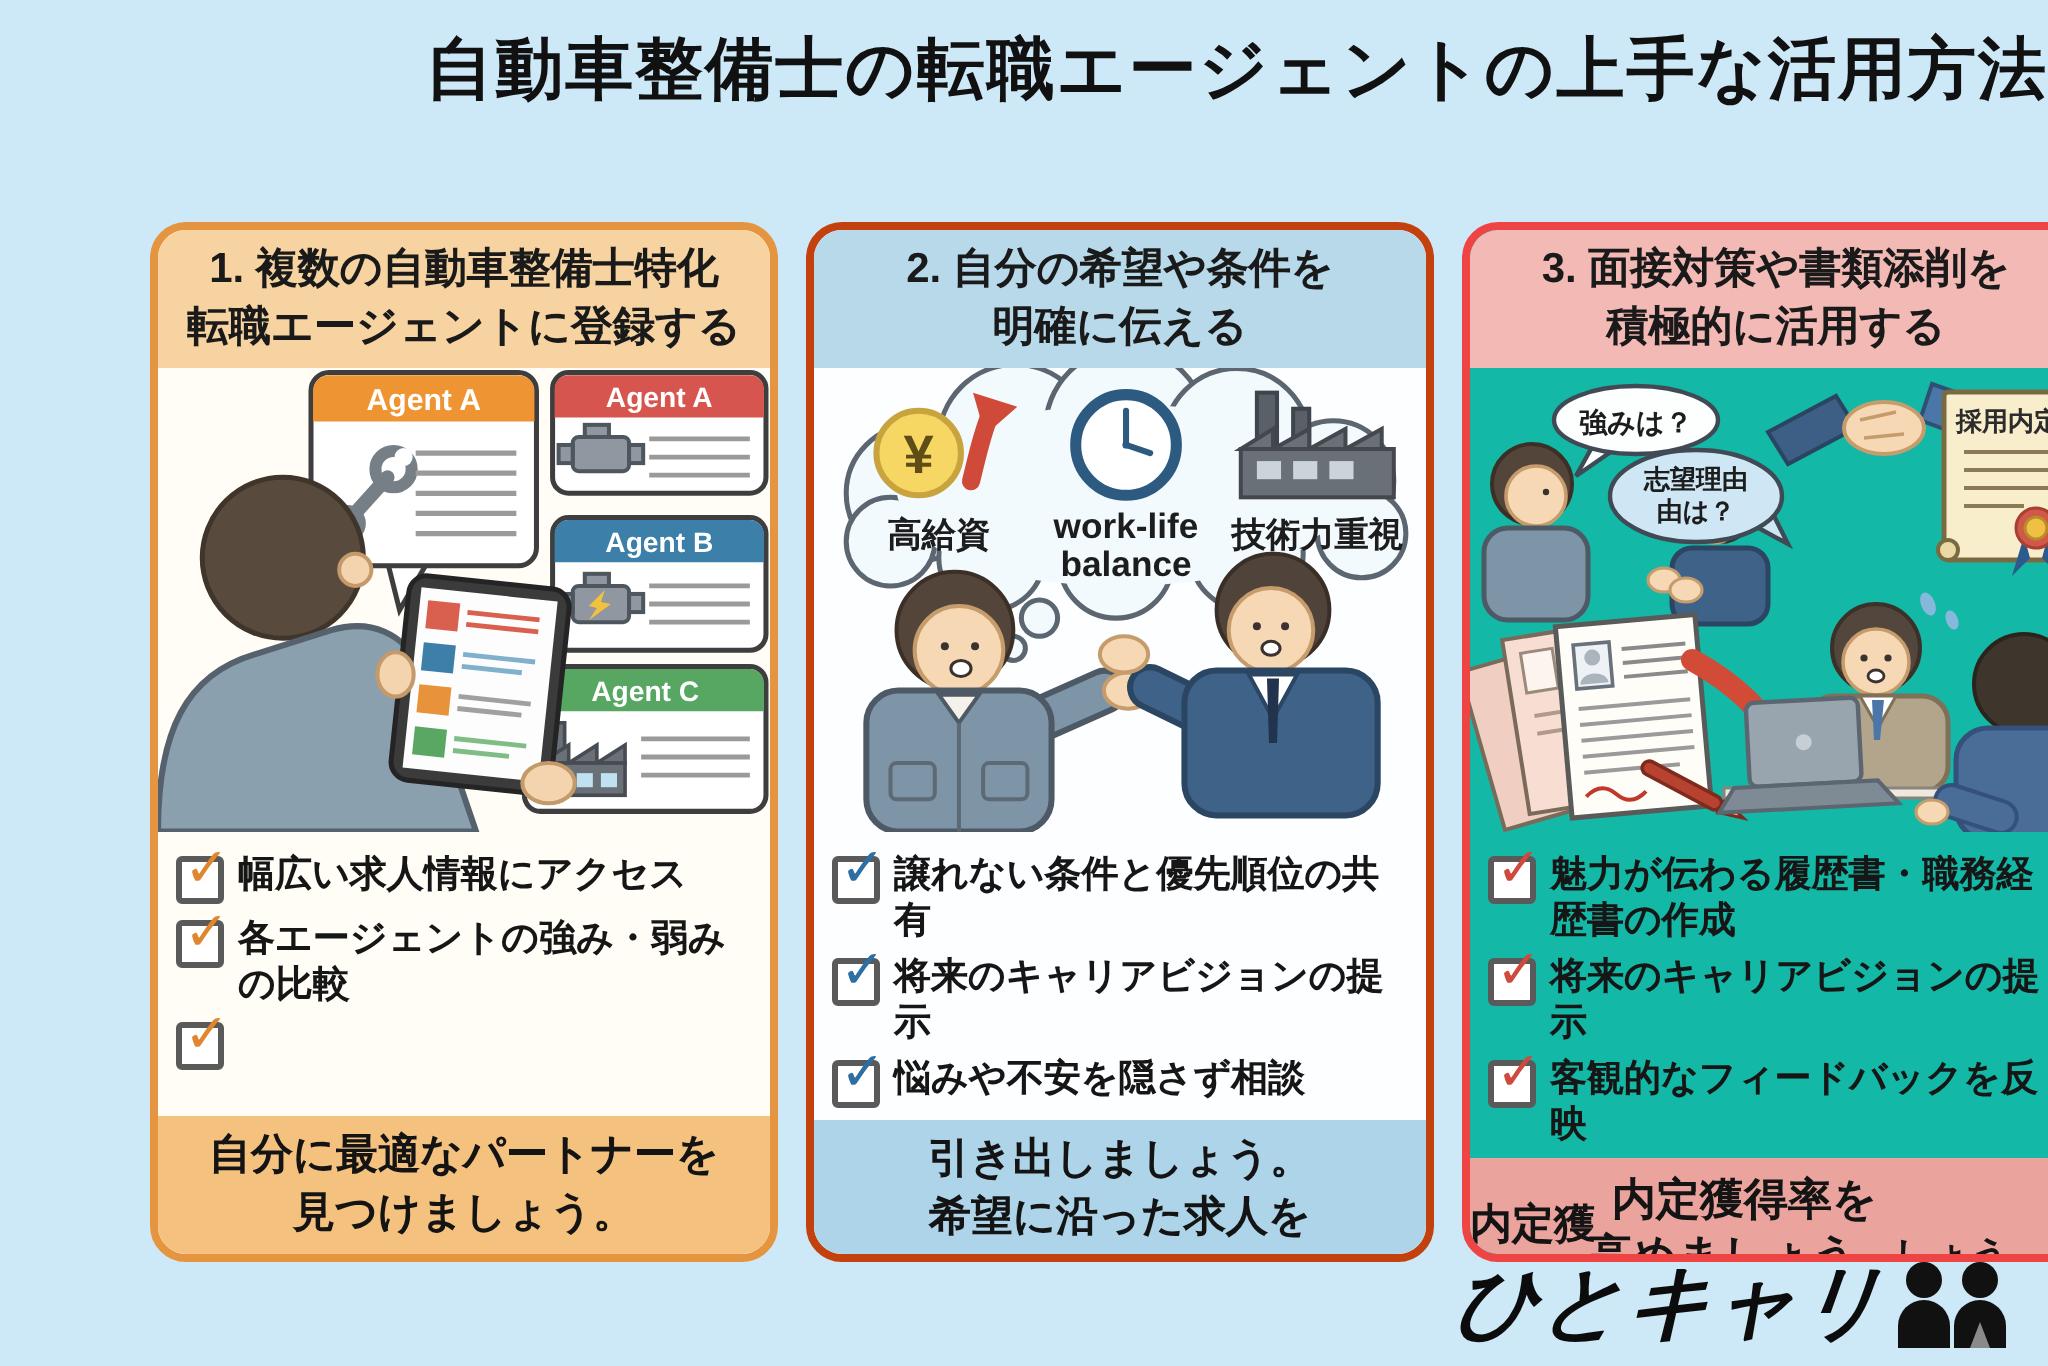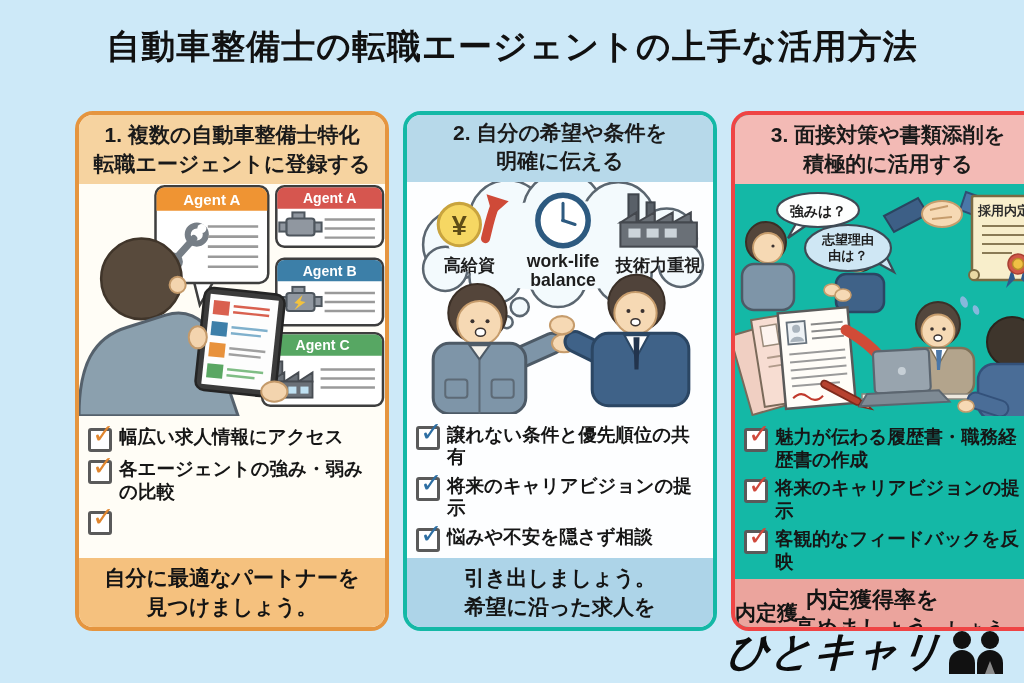--- a/index.html
+++ b/index.html
@@ -4,31 +4,31 @@
 <style>
   html,body{margin:0;padding:0;}
   body{
     width:1024px;height:683px;overflow:hidden;
     background:#cde9f8;
     font-family:"Liberation Sans","DejaVu Sans",sans-serif;
     color:#141414;
   }
   .canvas{position:relative;width:1024px;height:683px;background:#cde9f8;}
   .title{
-    position:absolute;top:24px;left:0;width:100%;margin:0;
-    text-align:center;font-size:34px;font-weight:900;color:#111;
+    position:absolute;top:12px;left:0;width:100%;margin:0;
+    text-align:right;font-size:34px;font-weight:900;color:#111;
     letter-spacing:1px;
   }
   .panels{position:absolute;top:111px;left:27px;display:flex;gap:14px;}
   .panel{
     width:314px;height:520px;border-radius:18px;background:#fffefb;
     display:flex;flex-direction:column;overflow:hidden;box-sizing:border-box;
   }
   .p1{border:4px solid #e5953f;background:#fffdf6;margin-left:48px;}
-  .p2{border:4px solid #14b8a6;background:#fdfeff;justify-content:flex-end;}
+  .p2{border:4px solid #c2410c;background:#fdfeff;}
   .p3{border:4px solid #ef4444;background:#14b8a6;}
   .panel-header{
     height:69px;flex:none;display:flex;flex-direction:column;justify-content:center;
     text-align:center;font-size:21px;font-weight:800;line-height:1.34;color:#1a1a1a;
   }
   .p1 .panel-header{background:#f6d3a0;}
   .p2 .panel-header{background:#b7d9ea;}
   .p3 .panel-header{background:#f3bab5;}
   .illus{height:232px;flex:none;position:relative;}
   .illus svg{display:block;width:100%;height:100%;}

